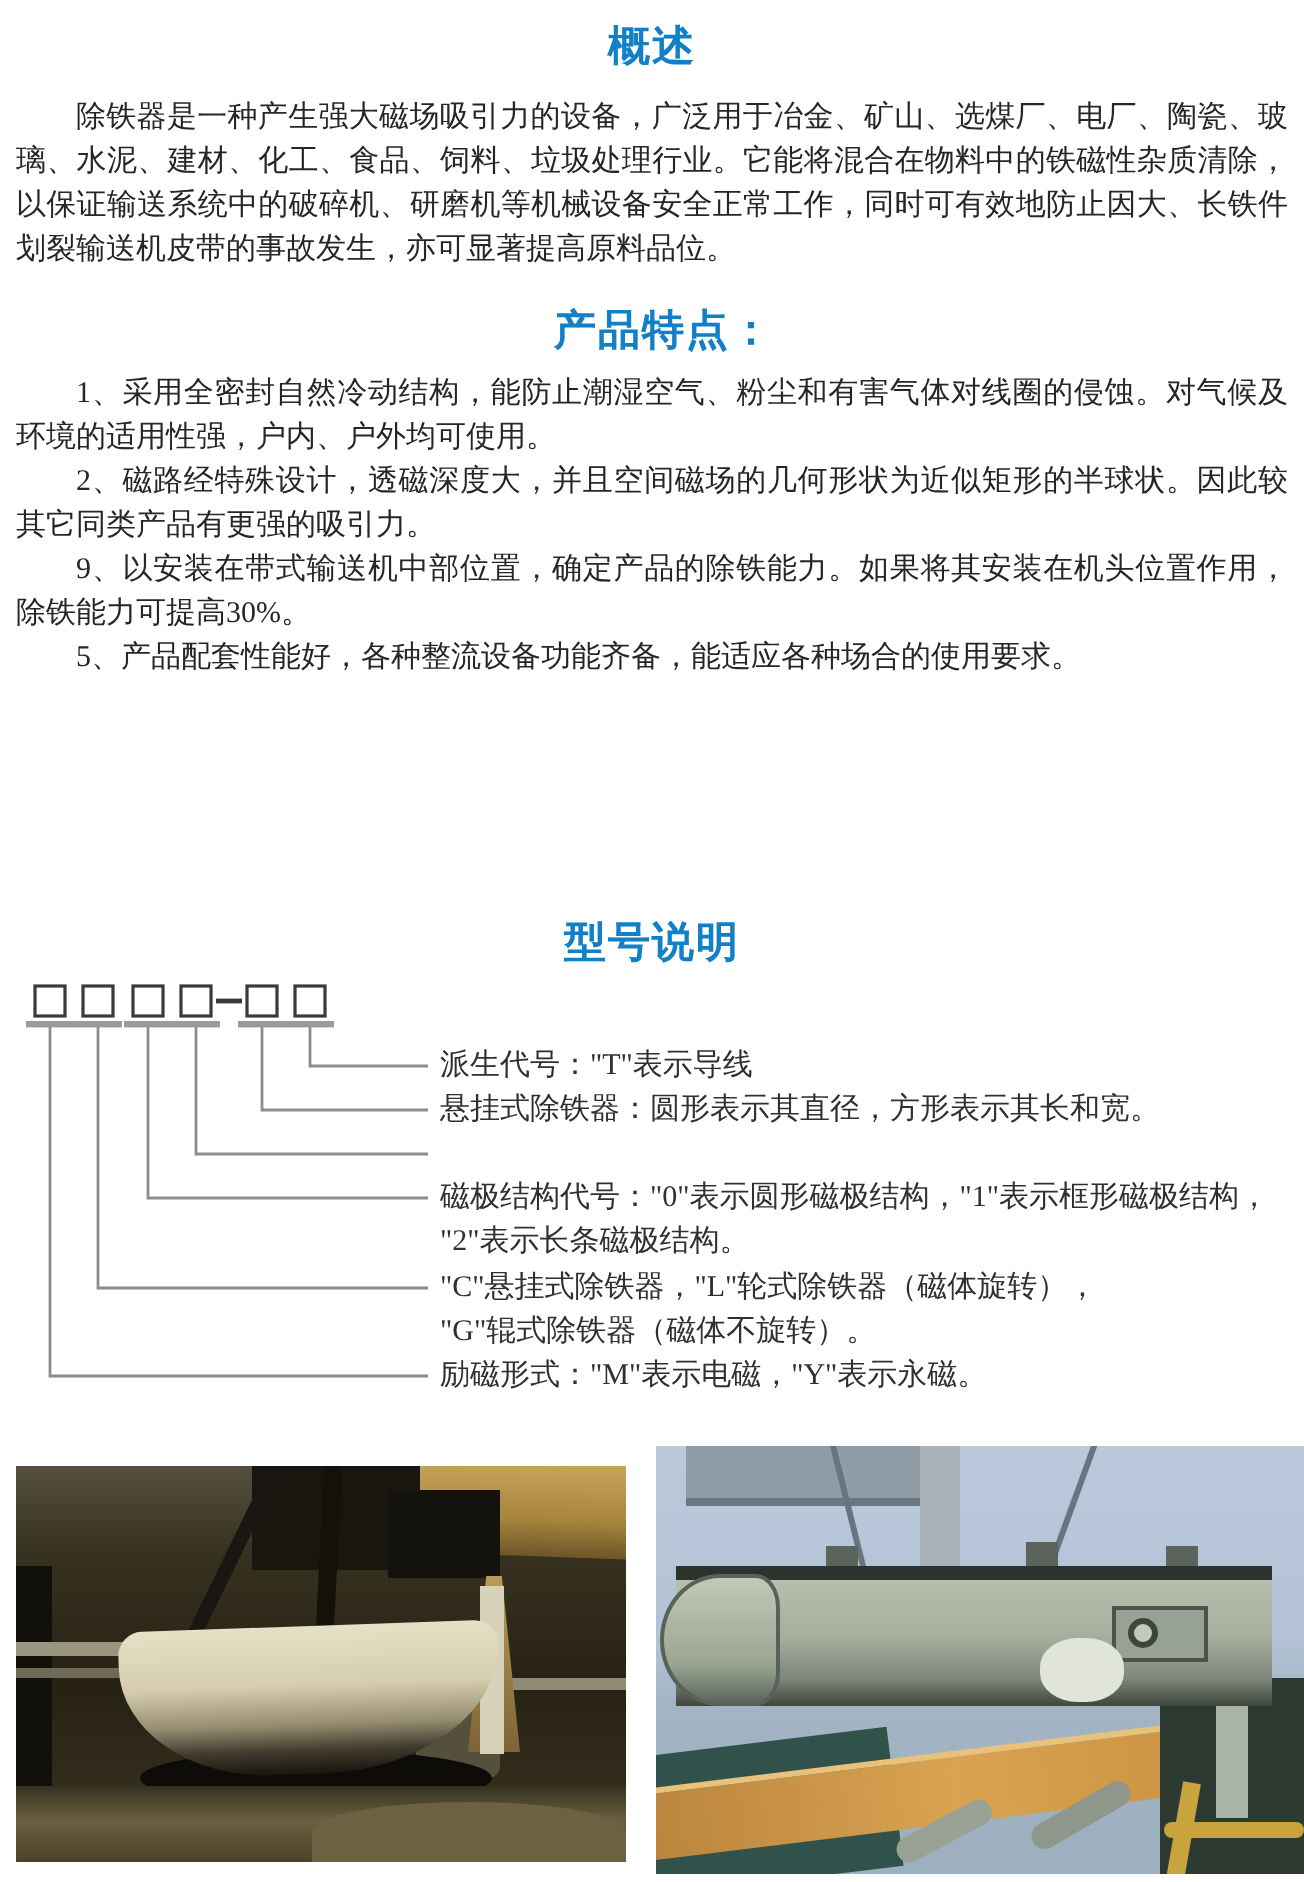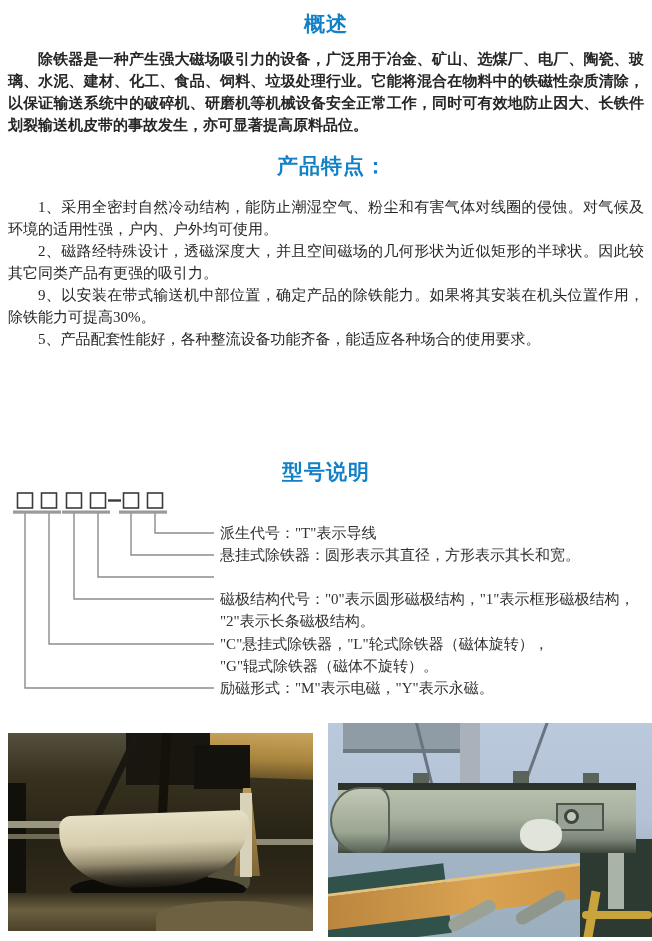--- a/index.html
+++ b/index.html
@@ -21,23 +21,23 @@
     color: var(--accent);
     letter-spacing: 1px;
     text-align: center;
   }
   .flow { padding: 10px 8px 0 8px; }
   .para {
     font-size: 15px; line-height: 22px;
     text-align: justify; text-indent: 2em;
     color: var(--text);
   }
-  .mt10 { margin-top: 10px; font-weight: bold; }
+  .mt10 { margin-top: 10px; }
   .mt16 { margin-top: 16px; margin-left: 12px; }
-  .mt6  { margin-top: 16px; }
+  .mt6  { margin-top: 6px; }
 
   
   .model-section { position: absolute; top: 458px; left: 8px; width: 636px; }
   .diagram { position: relative; width: 636px; height: 232px; margin-top: 2px; }
   .diagram svg { position: absolute; top: 0; left: 0; }
   .dgm-label {
     position: absolute; left: 212px;
     font-size: 15px; line-height: 22px;
     color: #303030; white-space: pre-line;
   }

